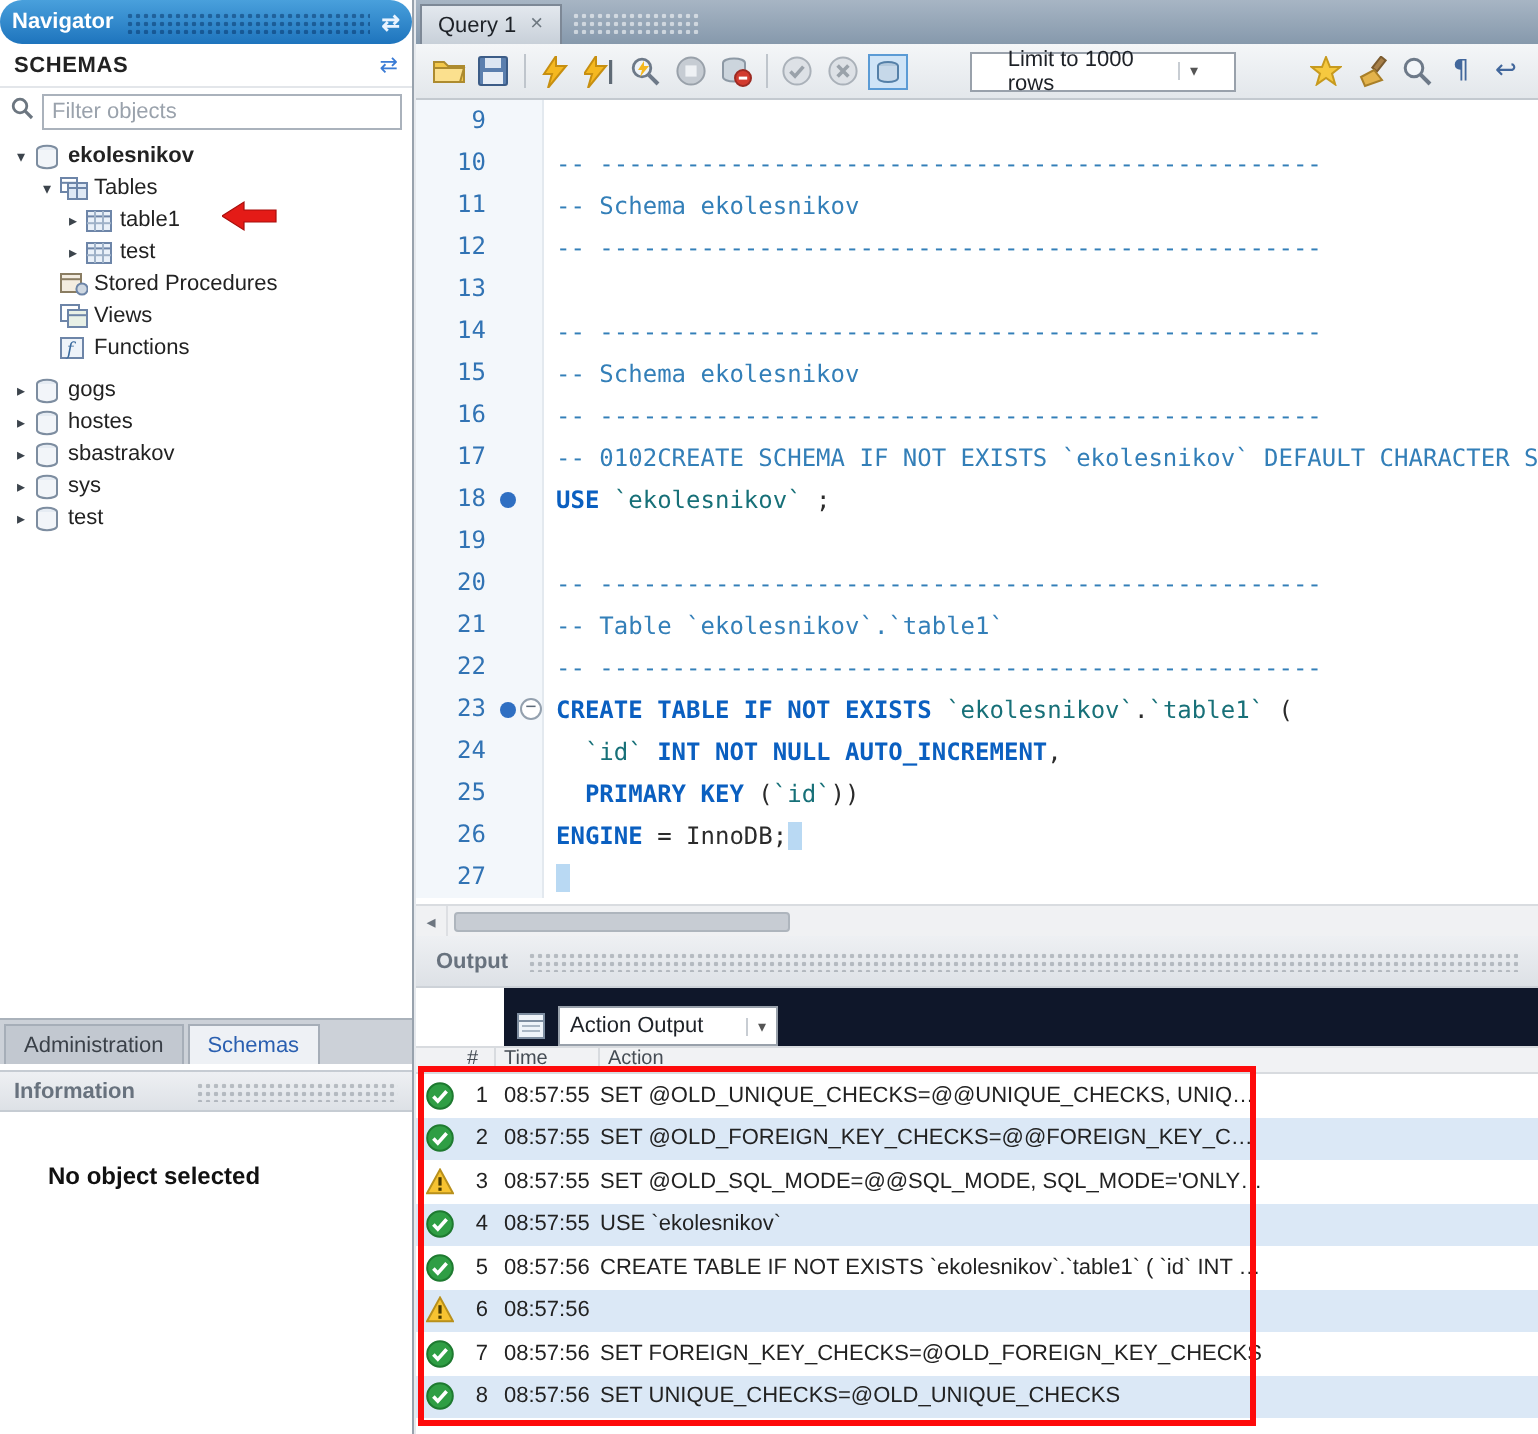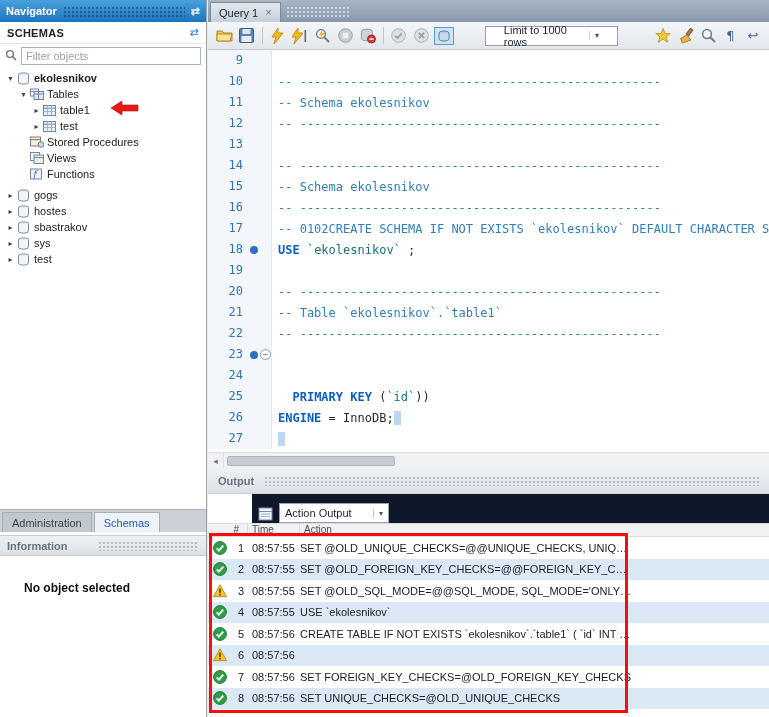--- a/index.html
+++ b/index.html
@@ -1,21 +1,21 @@
 <!DOCTYPE html>
 <html><head>
 <meta charset="utf-8">
 <style>
   *{margin:0;padding:0;box-sizing:border-box;}
   html,body{width:769px;height:717px;overflow:hidden;}
   body{font-family:"Liberation Sans",sans-serif;background:#e6e9ed;position:relative;font-size:11px;color:#222;}
 
   
   .left-panel{position:absolute;left:0;top:0;width:207px;height:717px;background:#fff;border-right:1px solid #98a2ad;}
-  .blue-titlebar{height:22px;background:linear-gradient(#49a0dc,#1e74bd);color:#fff;font-weight:bold;display:flex;align-items:center;padding:0 6px;}
+  .blue-titlebar{height:22px;background:linear-gradient(#49a0dc,#1e74bd);color:#fff;font-weight:bold;display:flex;align-items:center;padding:0 6px;border-radius:11px;}
   .blue-titlebar .dots-fill{flex:1;height:11px;margin:0 6px;background-image:radial-gradient(rgba(0,40,90,.45) 1px,transparent 1.3px);background-size:4px 4px;}
   .blue-titlebar .hdr-icon{color:#eaf4ff;font-size:11px;}
   .schemas-row{height:22px;display:flex;align-items:center;padding:0 7px;background:#fff;border-bottom:1px solid #e3e6ea;}
   .schemas-row .label{font-weight:bold;letter-spacing:.3px;}
   .schemas-row .spacer{flex:1;}
   .schemas-row .mini-icon{color:#3a7bd5;font-size:11px;margin-left:5px;}
   .filter-row{height:23px;display:flex;align-items:center;padding:0 5px;gap:4px;}
   .filter-row input{flex:1;height:18px;border:1px solid #aab2bc;font-size:11px;padding:0 4px;font-family:"Liberation Sans",sans-serif;color:#333;}
   .filter-row input::placeholder{color:#9aa2ac;}
   .tree{padding-top:3px;}
@@ -443,24 +443,26 @@
         <span class="gutter-num">22</span>
         <span class="gutter-marker"></span>
         <span class="code-text"><span class="tok-cm">-- --------------------------------------------------</span></span>
       </div>
       <div class="code-line">
         <span class="gutter-num">23</span>
         <span class="gutter-marker">
           <span class="stmt-dot"></span>
           <span class="fold-box">−</span>
         </span>
+        <span class="code-text"><span class="tok-kw">CREATE TABLE IF NOT EXISTS </span><span class="tok-id">`ekolesnikov`</span><span class="tok-pl">.</span><span class="tok-id">`table1`</span><span class="tok-pl"> (</span></span>
       </div>
       <div class="code-line">
         <span class="gutter-num">24</span>
         <span class="gutter-marker"></span>
+        <span class="code-text"><span class="tok-pl">  </span><span class="tok-id">`id`</span><span class="tok-kw"> INT NOT NULL AUTO_INCREMENT</span><span class="tok-pl">,</span></span>
       </div>
       <div class="code-line">
         <span class="gutter-num">25</span>
         <span class="gutter-marker"></span>
         <span class="code-text"><span class="tok-pl">  </span><span class="tok-kw">PRIMARY KEY</span><span class="tok-pl"> (</span><span class="tok-id">`id`</span><span class="tok-pl">))</span></span>
       </div>
       <div class="code-line">
         <span class="gutter-num">26</span>
         <span class="gutter-marker"></span>
         <span class="code-text"><span class="tok-kw">ENGINE</span><span class="tok-pl"> = InnoDB;</span><span class="tok-sel"> </span></span>

